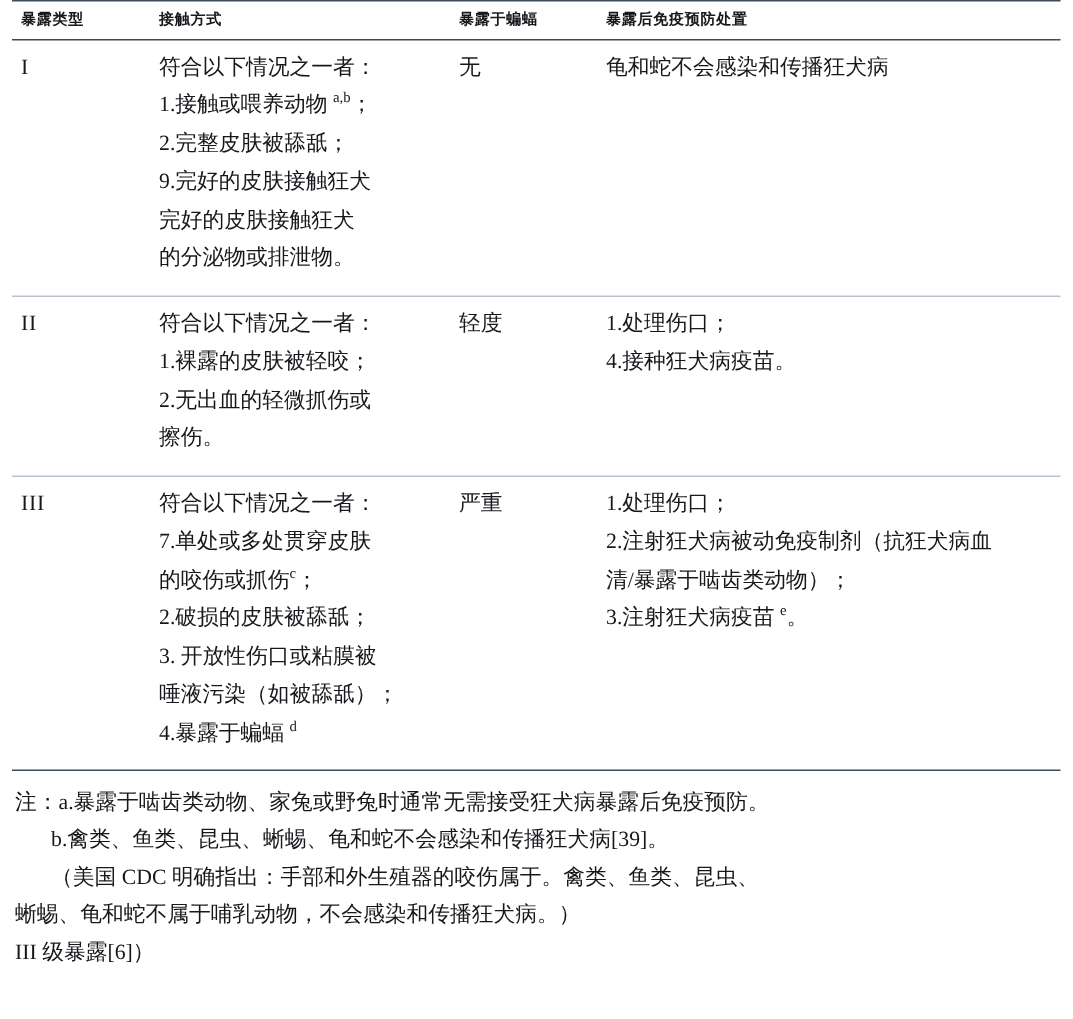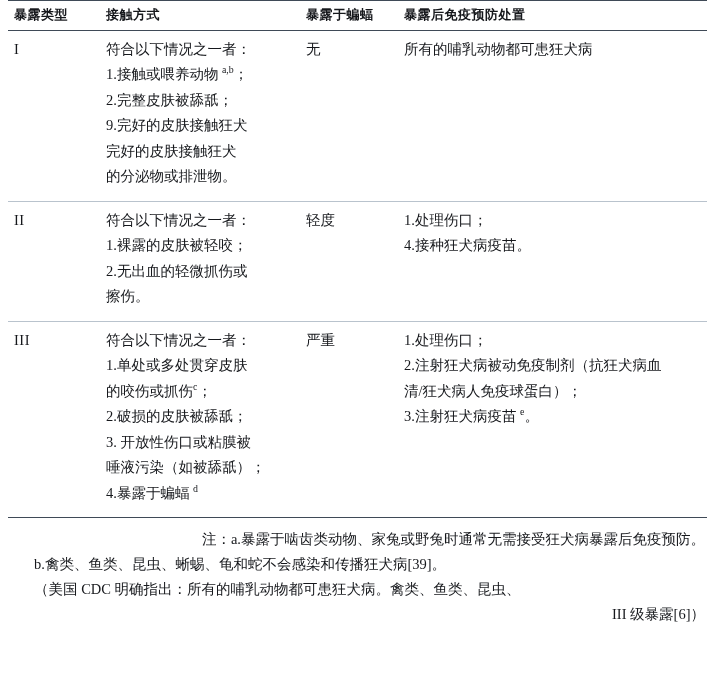--- a/index.html
+++ b/index.html
@@ -33,21 +33,21 @@
   table.exposure-table col.c4 { width: 309px; }
 
   table.exposure-table thead th {
     text-align: left;
     font-weight: bold;
     padding: 5px 6px 6px 6px;
     border-top: 1.5px solid #3f4a57;
     border-bottom: 1.5px solid #3f4a57;
     vertical-align: top;
     letter-spacing: 0.5px;
-    font-size: 13px;
+    font-size: 10px;
   }
   table.exposure-table tbody td {
     vertical-align: top;
     padding: 7px 8px 10px 6px;
     line-height: 1.62;
     border-bottom: 1px solid #b9c3cd;
   }
   table.exposure-table tbody tr:last-child td {
     border-bottom: 1.5px solid #3f4a57;
   }
@@ -66,21 +66,21 @@
   .notes {
     font-size: 14.5px;
     line-height: 1.72;
     padding: 9px 2px 0 2px;
   }
   .notes p {
     margin: 0;
     text-indent: 0;
   }
   .notes p.ind1 { padding-left: 24px; text-indent: 0; }
-  .notes p.ind0 { padding-left: 0; text-align: right; }
+  .notes p.ind0 { padding-left: 0; }
 </style>
 </head>
 <body>
 
 <div class="page">
 
   <table class="exposure-table">
     <colgroup>
       <col class="c1">
         <col class="c2">
@@ -104,21 +104,21 @@
               <p>1.接触或喂养动物 <sup>a,b</sup>；</p>
               <p>2.完整皮肤被舔舐；</p>
               <p>9.完好的皮肤接触狂犬</p>
               <p>完好的皮肤接触狂犬</p>
               <p>的分泌物或排泄物。</p>
             </div>
           </td>
         <td>无</td>
         <td>
             <div class="lines">
-              <p>所有的哺乳动物都可患狂犬病</p>
+              <p>龟和蛇不会感染和传播狂犬病</p>
             </div>
           </td>
       </tr>
       <tr>
         <td class="cat-cell">II</td>
         <td>
             <div class="lines">
               <p>符合以下情况之一者：</p>
               <p>1.裸露的皮肤被轻咬；</p>
               <p>2.无出血的轻微抓伤或</p>
@@ -131,42 +131,43 @@
               <p>1.处理伤口；</p>
               <p>4.接种狂犬病疫苗。</p>
             </div>
           </td>
       </tr>
       <tr>
         <td class="cat-cell">III</td>
         <td>
             <div class="lines">
               <p>符合以下情况之一者：</p>
-              <p>1.单处或多处贯穿皮肤</p>
+              <p>7.单处或多处贯穿皮肤</p>
               <p>的咬伤或抓伤<sup>c</sup>；</p>
               <p>2.破损的皮肤被舔舐；</p>
               <p>3. 开放性伤口或粘膜被</p>
               <p>唾液污染（如被舔舐）；</p>
               <p>4.暴露于蝙蝠 <sup>d</sup></p>
             </div>
           </td>
         <td>严重</td>
         <td>
             <div class="lines">
               <p>1.处理伤口；</p>
               <p>2.注射狂犬病被动免疫制剂（抗狂犬病血</p>
-              <p>清/狂犬病人免疫球蛋白）；</p>
+              <p>清/暴露于啮齿类动物）；</p>
               <p>3.注射狂犬病疫苗 <sup>e</sup>。</p>
             </div>
           </td>
       </tr>
     </tbody>
   </table>
 
   <div class="notes">
     <p class="ind0">注：a.暴露于啮齿类动物、家兔或野兔时通常无需接受狂犬病暴露后免疫预防。</p>
     <p class="ind1">b.禽类、鱼类、昆虫、蜥蜴、龟和蛇不会感染和传播狂犬病[39]。</p>
-    <p class="ind1">（美国 CDC 明确指出：所有的哺乳动物都可患狂犬病。禽类、鱼类、昆虫、</p>
+    <p class="ind1">（美国 CDC 明确指出：手部和外生殖器的咬伤属于。禽类、鱼类、昆虫、</p>
+    <p class="ind0">蜥蜴、龟和蛇不属于哺乳动物，不会感染和传播狂犬病。）</p>
     <p class="ind0">III 级暴露[6]）</p>
 
   </div>
 
 </div>
 
 </body></html>

